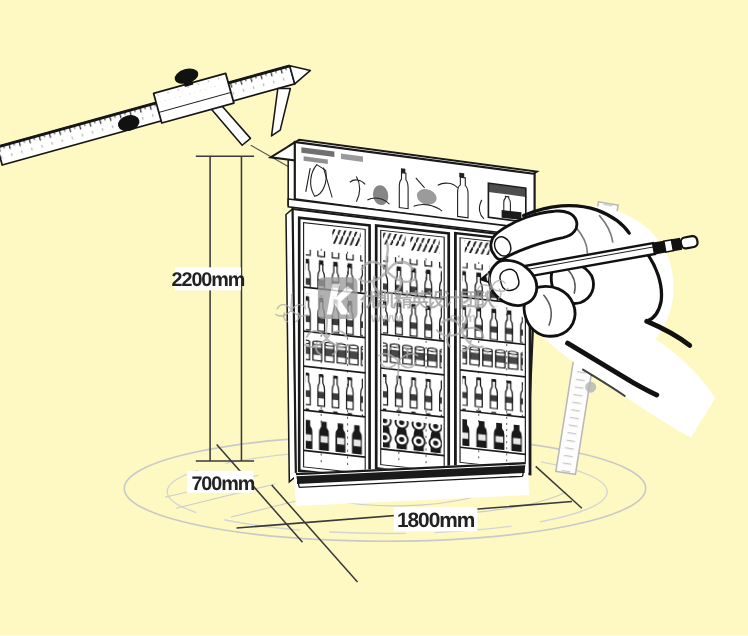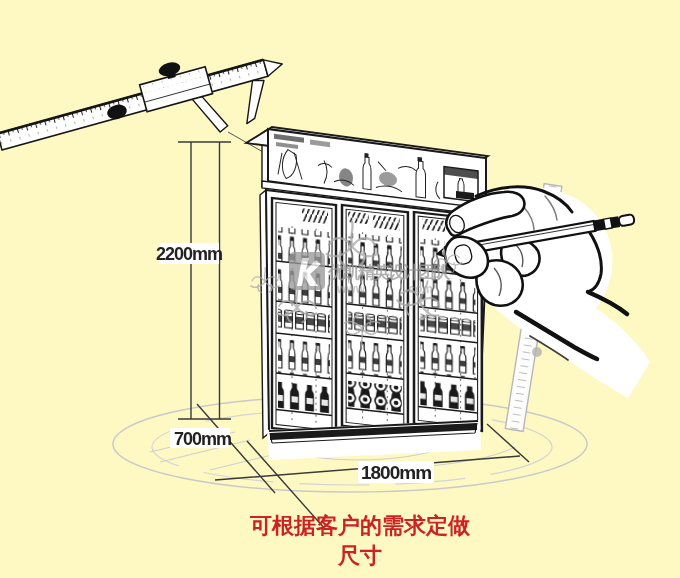--- a/index.html
+++ b/index.html
@@ -235,14 +235,13 @@
     <use href="#fl" transform="translate(265,282) scale(0.65)"></use>
     <use href="#fl" transform="translate(447,262) scale(0.65) rotate(-15)"></use>
     <rect x="289" y="252" width="36" height="38" rx="5" fill="#9b9b9b"></rect>
     <path d="M297,286 L302,258 L309,258 L306,270 L316,260 L321,264 L310,274 L318,286 L310,286 L304,276 L302,286 Z" fill="#fff"></path>
     <text class="wmtext" x="328" y="278" font-size="17" letter-spacing="-2">优凯精英设计团队</text>
     <text class="wmtext" x="337" y="293" font-size="12" opacity="0.7">www.</text>
     <text class="wmtext" x="405" y="293" font-size="12" opacity="0.7">.com</text>
   </g>
 </svg>
 
-<div id="caption">可根据客户的需求定做尺寸</div>
 </div>
 
 </body></html>

